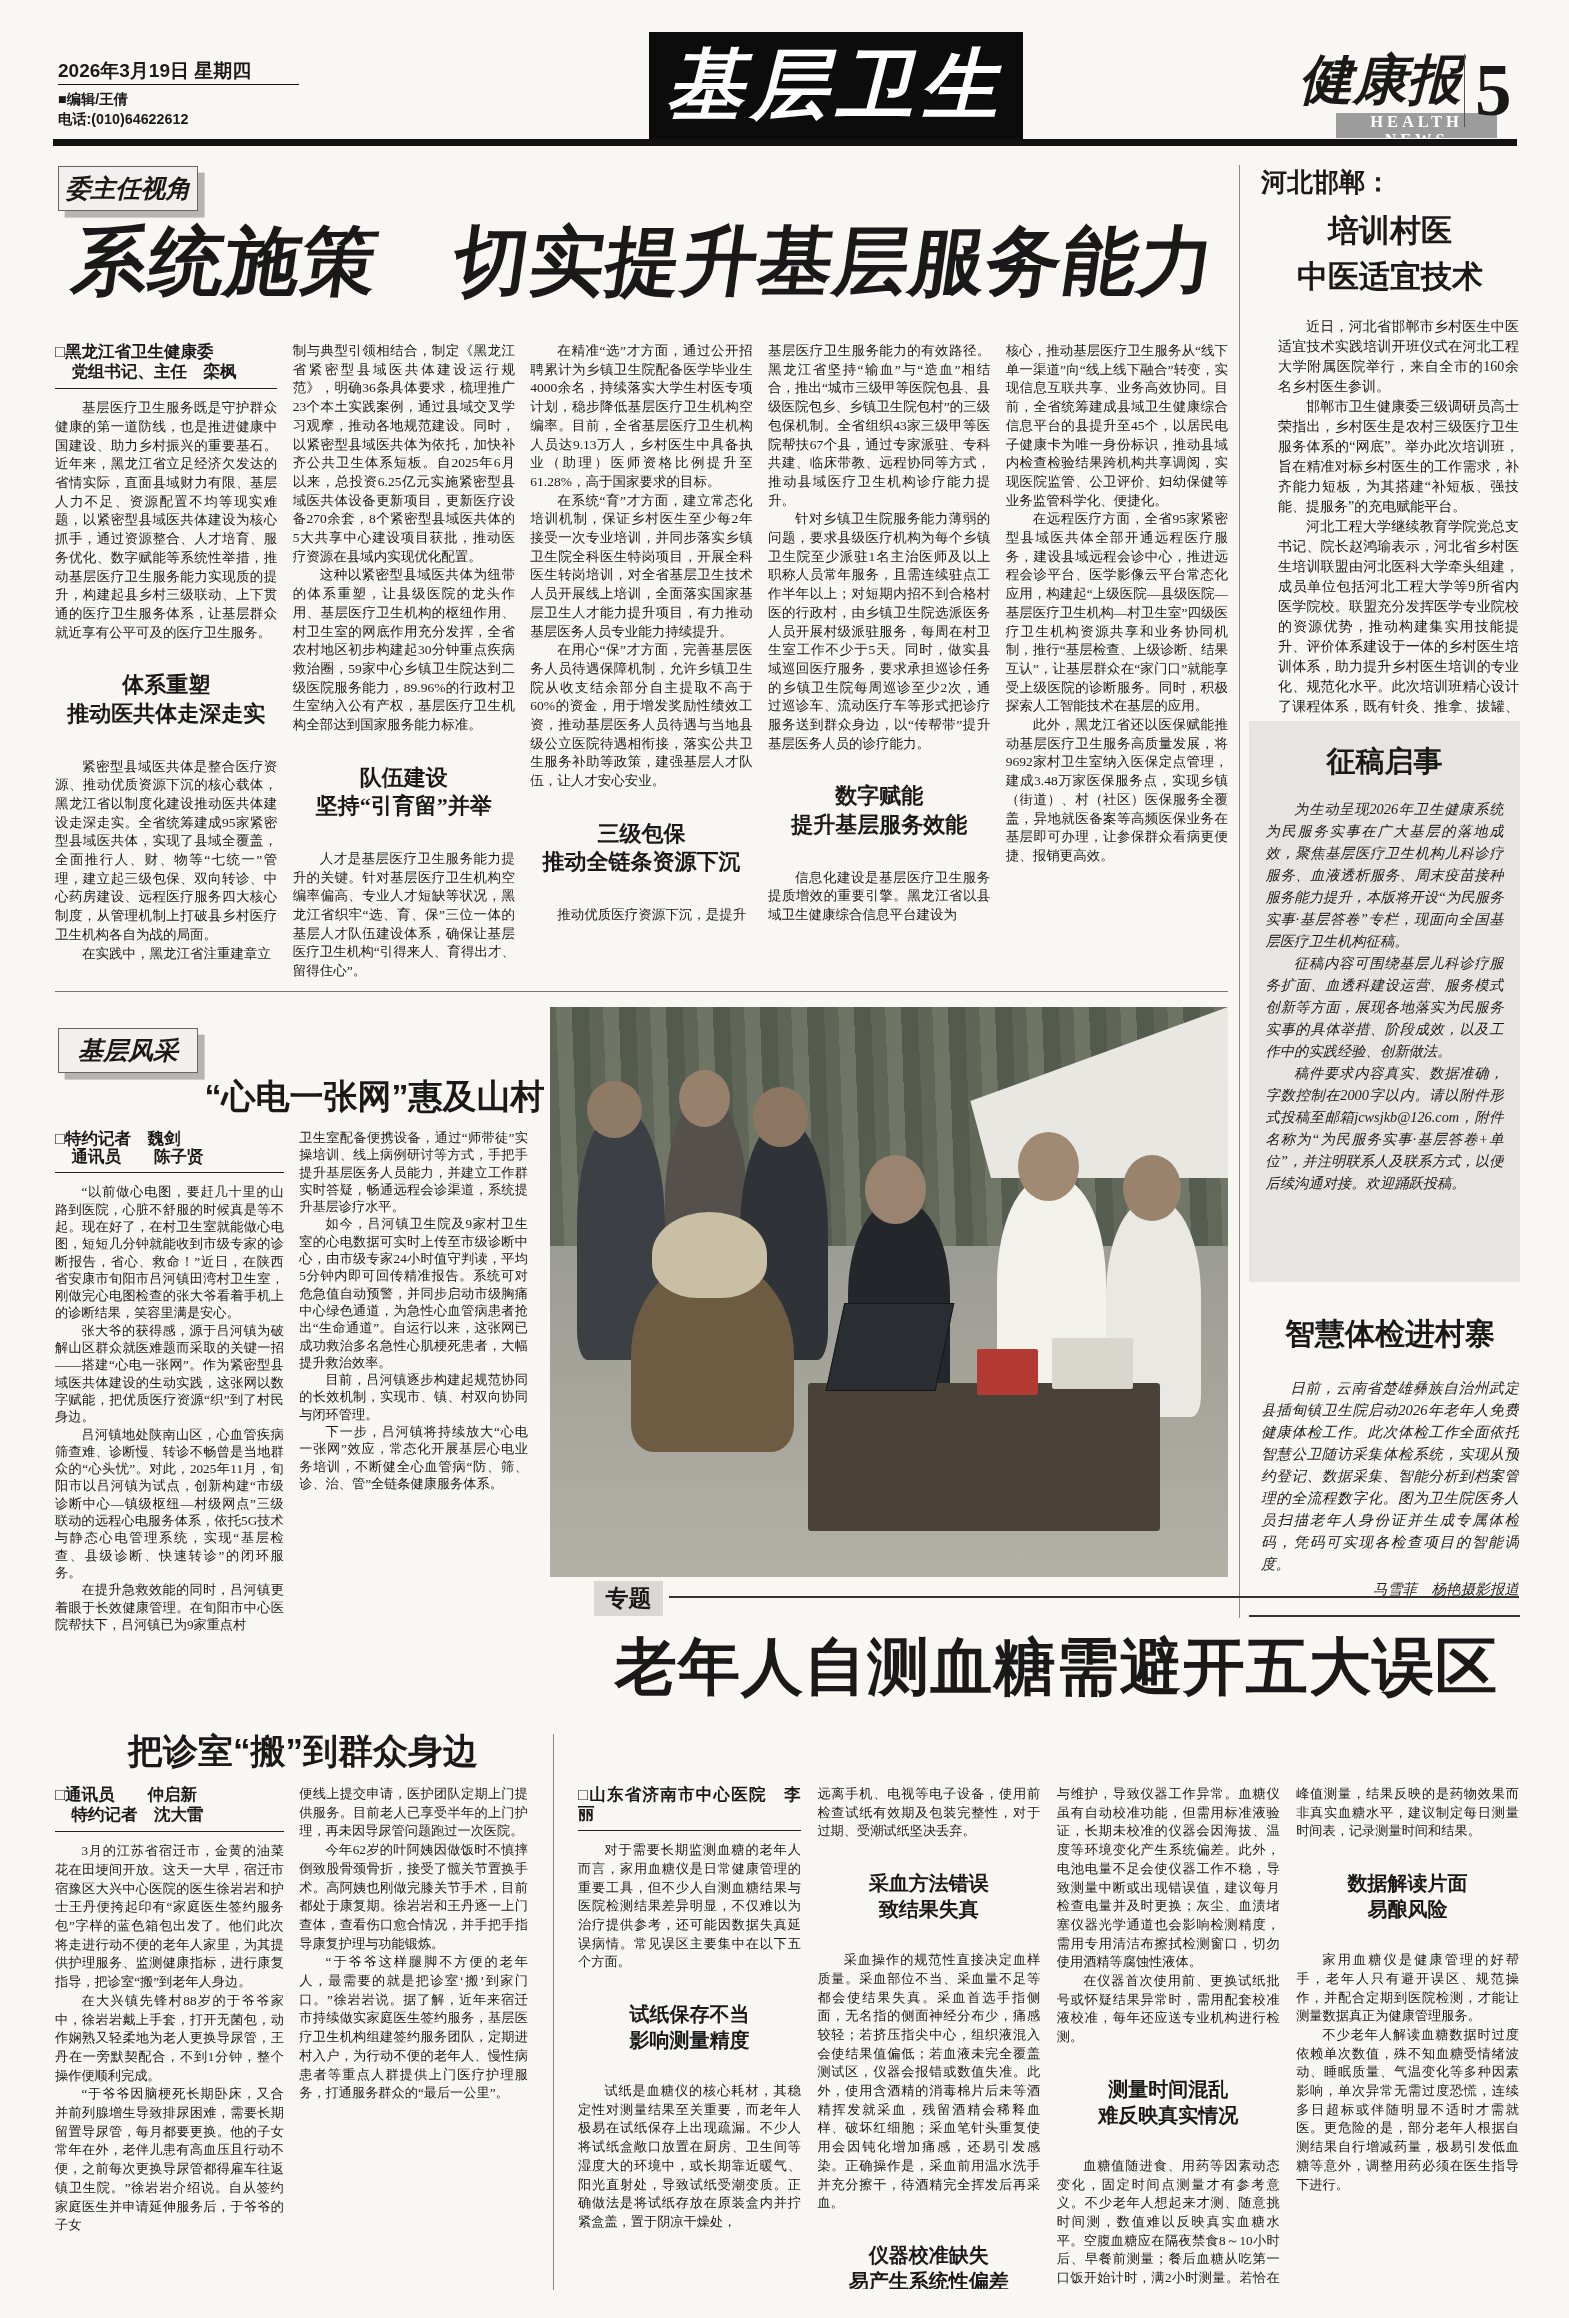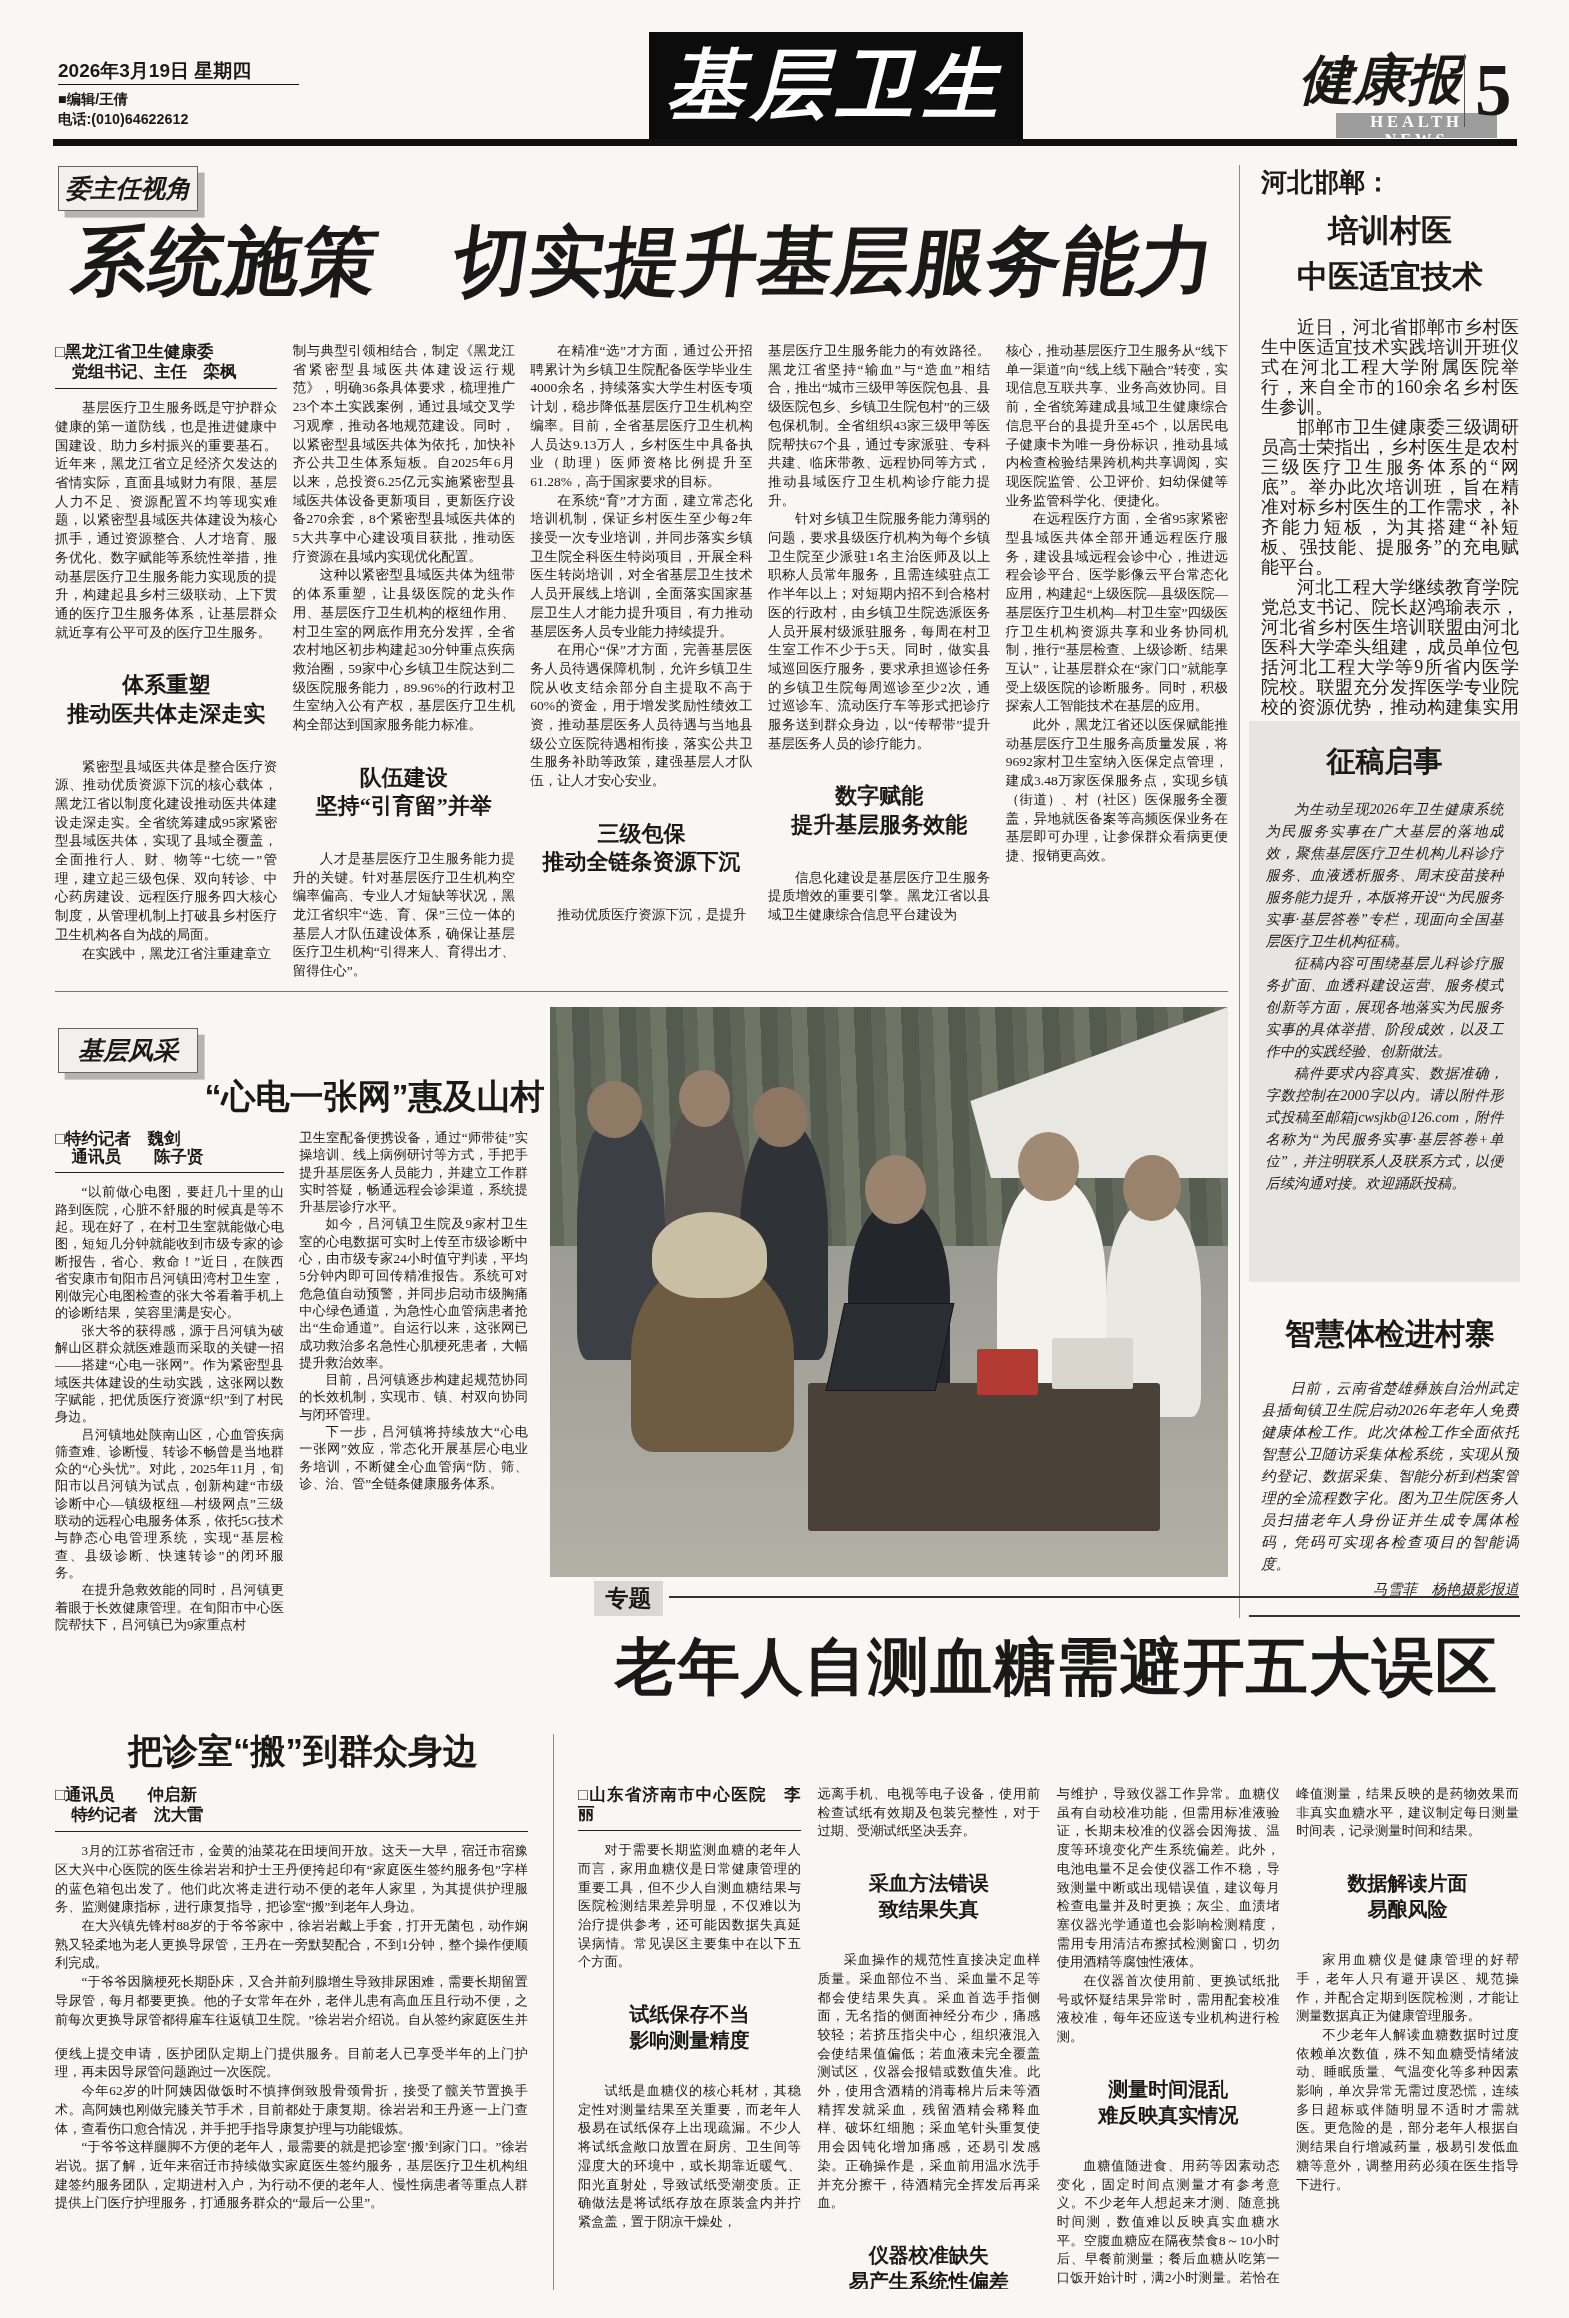--- a/index.html
+++ b/index.html
@@ -30,21 +30,21 @@
   .cols{display:flex;gap:15.4px;overflow:hidden;text-align:justify;}
   .col{flex:1 1 0;overflow:hidden;}
   .para{margin:0;text-indent:2em;}
   .para.cont{text-indent:0;}
   .byline-line{margin:1.1px 0;text-indent:0;font-weight:700;font-size:16.5px;}
   .byline-rule{border-bottom:1.7px solid #222;margin:6.6px 0 10px;}
   .sig{margin:3.3px 0 0;text-indent:0;text-align:right;}
   .subhead{font-weight:700;text-align:center;font-size:22px;line-height:1.3;margin:29px 0;}
   
   .body-main{font-size:13.5px;line-height:18.7px;}
-  .body-side{font-size:18px;line-height:20px;}
+  .body-side{font-size:14px;line-height:20px;margin-left:17px;}
   .body-feng{font-size:13.2px;line-height:17.3px;}
   .body-bottom{font-size:13.2px;line-height:18.7px;}
   .kai{font-style:italic;}
   .lili-region .subhead{font-family:"Liberation Sans","DejaVu Sans",sans-serif;font-size:20px;}
   .notice-box{background:#e6e5e1;}
   .notice-box .cols{font-size:14.3px;line-height:22px;}
   .tijian .cols{font-size:14.6px;line-height:22px;}
   .vrule{background:#8a8a8a;width:1.1px;}
   .hrule{background:#777;height:1.1px;}
   .hrule-dark{background:#333;height:1.7px;}
@@ -202,21 +202,21 @@
     <div class="ph" style="left:42%;top:52%;width:16%;height:15%;background:#2a2d31;transform:skewX(-12deg);border:1.7px solid #15171a;"></div>
     <div class="ph" style="left:63%;top:60%;width:9%;height:8%;background:#b33a32;border-radius:2.2px;"></div>
     <div class="ph" style="left:74%;top:58%;width:12%;height:9%;background:#d9d6cd;border-radius:2.2px;"></div>
   </div>
 
   <div class="abs tagbox-dark sans" style="left:594px;top:1581px;width:69px;height:35px;line-height:35px;">专题</div>
   <div class="abs hrule-dark" style="left:669px;top:1596px;width:850px;"></div>
   <div class="abs h-bold sans" style="left:594px;top:1625px;width:925px;font-size:62px;letter-spacing:1.1px;">老年人自测血糖需避开五大误区</div>
 
   <div class="abs h-bold sans" style="left:61px;top:1728px;width:484px;font-size:35px;">把诊室“搬”到群众身边</div>
-  <div class="abs cols body-bottom" style="left:55px;top:1785px;width:473px;height:504px;flex-direction:column;">
+  <div class="abs cols body-bottom" style="left:55px;top:1785px;width:473px;height:504px;">
       <div class="col">
         <p class="byline-line">□通讯员　　仲启新</p>
         <p class="byline-line">　特约记者　沈大雷</p>
         <div class="byline-rule"></div>
         <p class="para">3月的江苏省宿迁市，金黄的油菜花在田埂间开放。这天一大早，宿迁市宿豫区大兴中心医院的医生徐岩岩和护士王丹便挎起印有“家庭医生签约服务包”字样的蓝色箱包出发了。他们此次将走进行动不便的老年人家里，为其提供护理服务、监测健康指标，进行康复指导，把诊室“搬”到老年人身边。</p>
         <p class="para">在大兴镇先锋村88岁的于爷爷家中，徐岩岩戴上手套，打开无菌包，动作娴熟又轻柔地为老人更换导尿管，王丹在一旁默契配合，不到1分钟，整个操作便顺利完成。</p>
         <p class="para">“于爷爷因脑梗死长期卧床，又合并前列腺增生导致排尿困难，需要长期留置导尿管，每月都要更换。他的子女常年在外，老伴儿患有高血压且行动不便，之前每次更换导尿管都得雇车往返镇卫生院。”徐岩岩介绍说。自从签约家庭医生并申请延伸服务后，于爷爷的子女</p>
       </div>
       <div class="col">
         <p class="para cont">便线上提交申请，医护团队定期上门提供服务。目前老人已享受半年的上门护理，再未因导尿管问题跑过一次医院。</p>

